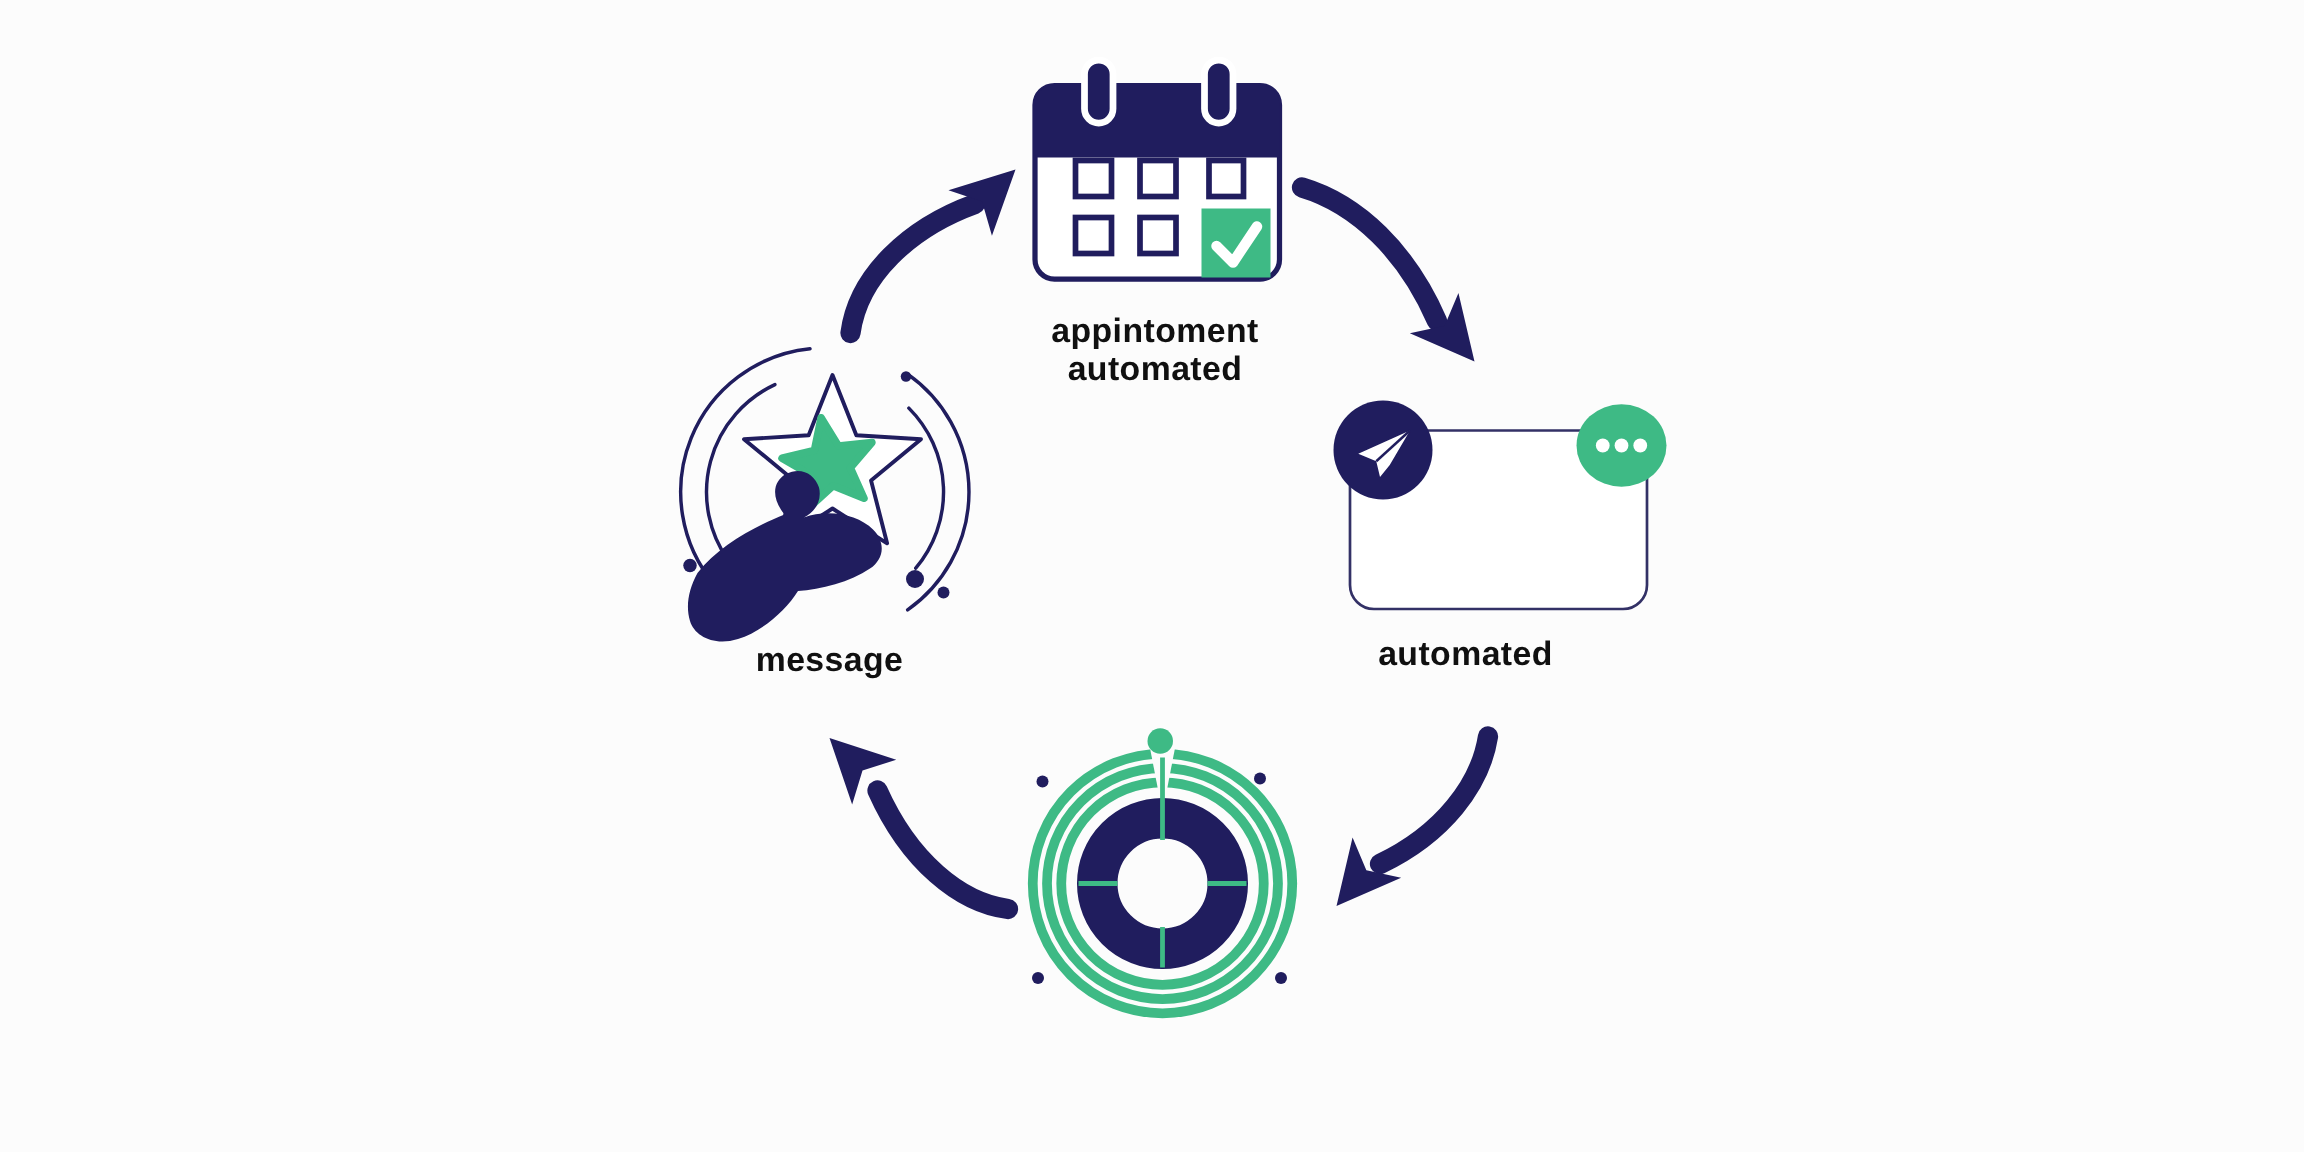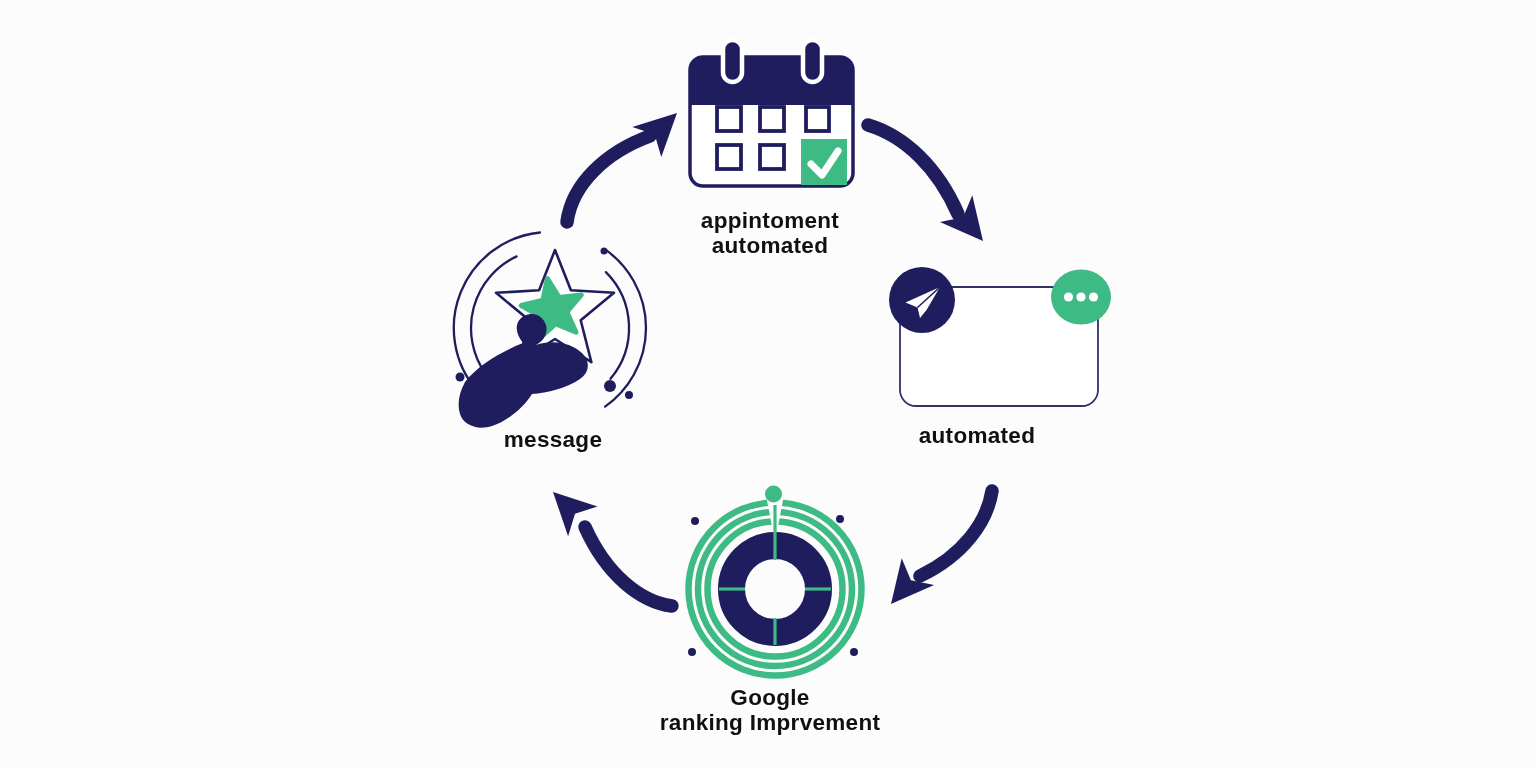--- a/index.html
+++ b/index.html
@@ -106,24 +106,20 @@
       <line x1="44" y1="109" x2="70" y2="109" class="green-s" stroke-width="3.2"></line>
       <line x1="130" y1="109" x2="156" y2="109" class="green-s" stroke-width="3.2"></line>
       <line x1="100" y1="138" x2="100" y2="165" class="green-s" stroke-width="3.2"></line>
       <circle cx="98.5" cy="14" r="8.5" class="green-f"></circle>
       <circle cx="20" cy="41" r="4" class="navy-f"></circle>
       <circle cx="165" cy="39" r="4" class="navy-f"></circle>
       <circle cx="17" cy="172" r="4" class="navy-f"></circle>
       <circle cx="179" cy="172" r="4" class="navy-f"></circle>
     </svg>
   </div>
-  <div class="label" style="left:640px;top:686px;width:260px;">
-    <div>Google</div>
-    <div>ranking Imprvement</div>
-  </div>
 
   <div class="abs" style="left:435px;top:230px;">
     <svg width="235" height="210" viewBox="0 0 235 210">
       <g>
         <path d="M105,2.5 A96,96 0 0 0 41.5,160" class="navy-s" stroke-width="2.3" stroke-linecap="round"></path>
         <path d="M81.6,26.4 A79,79 0 0 0 50.3,143.3" class="navy-s" stroke-width="2.3" stroke-linecap="round"></path>
         <path d="M170.1,19.4 A96,96 0 0 1 170.1,176.6" class="navy-s" stroke-width="2.3" stroke-linecap="round"></path>
         <path d="M170.9,42.1 A79,79 0 0 1 175.5,148.8" class="navy-s" stroke-width="2.3" stroke-linecap="round"></path>
       </g>
       <path d="M120,20 L135.9,60.2 L179,62.8 L145.7,90.3 L156.4,132.2 L120,109 L83.6,132.2 L94.3,90.3 L61,62.8 L104.1,60.2 Z" fill="#ffffff" stroke="#201d5e" stroke-width="2.6" stroke-linejoin="round"></path>

